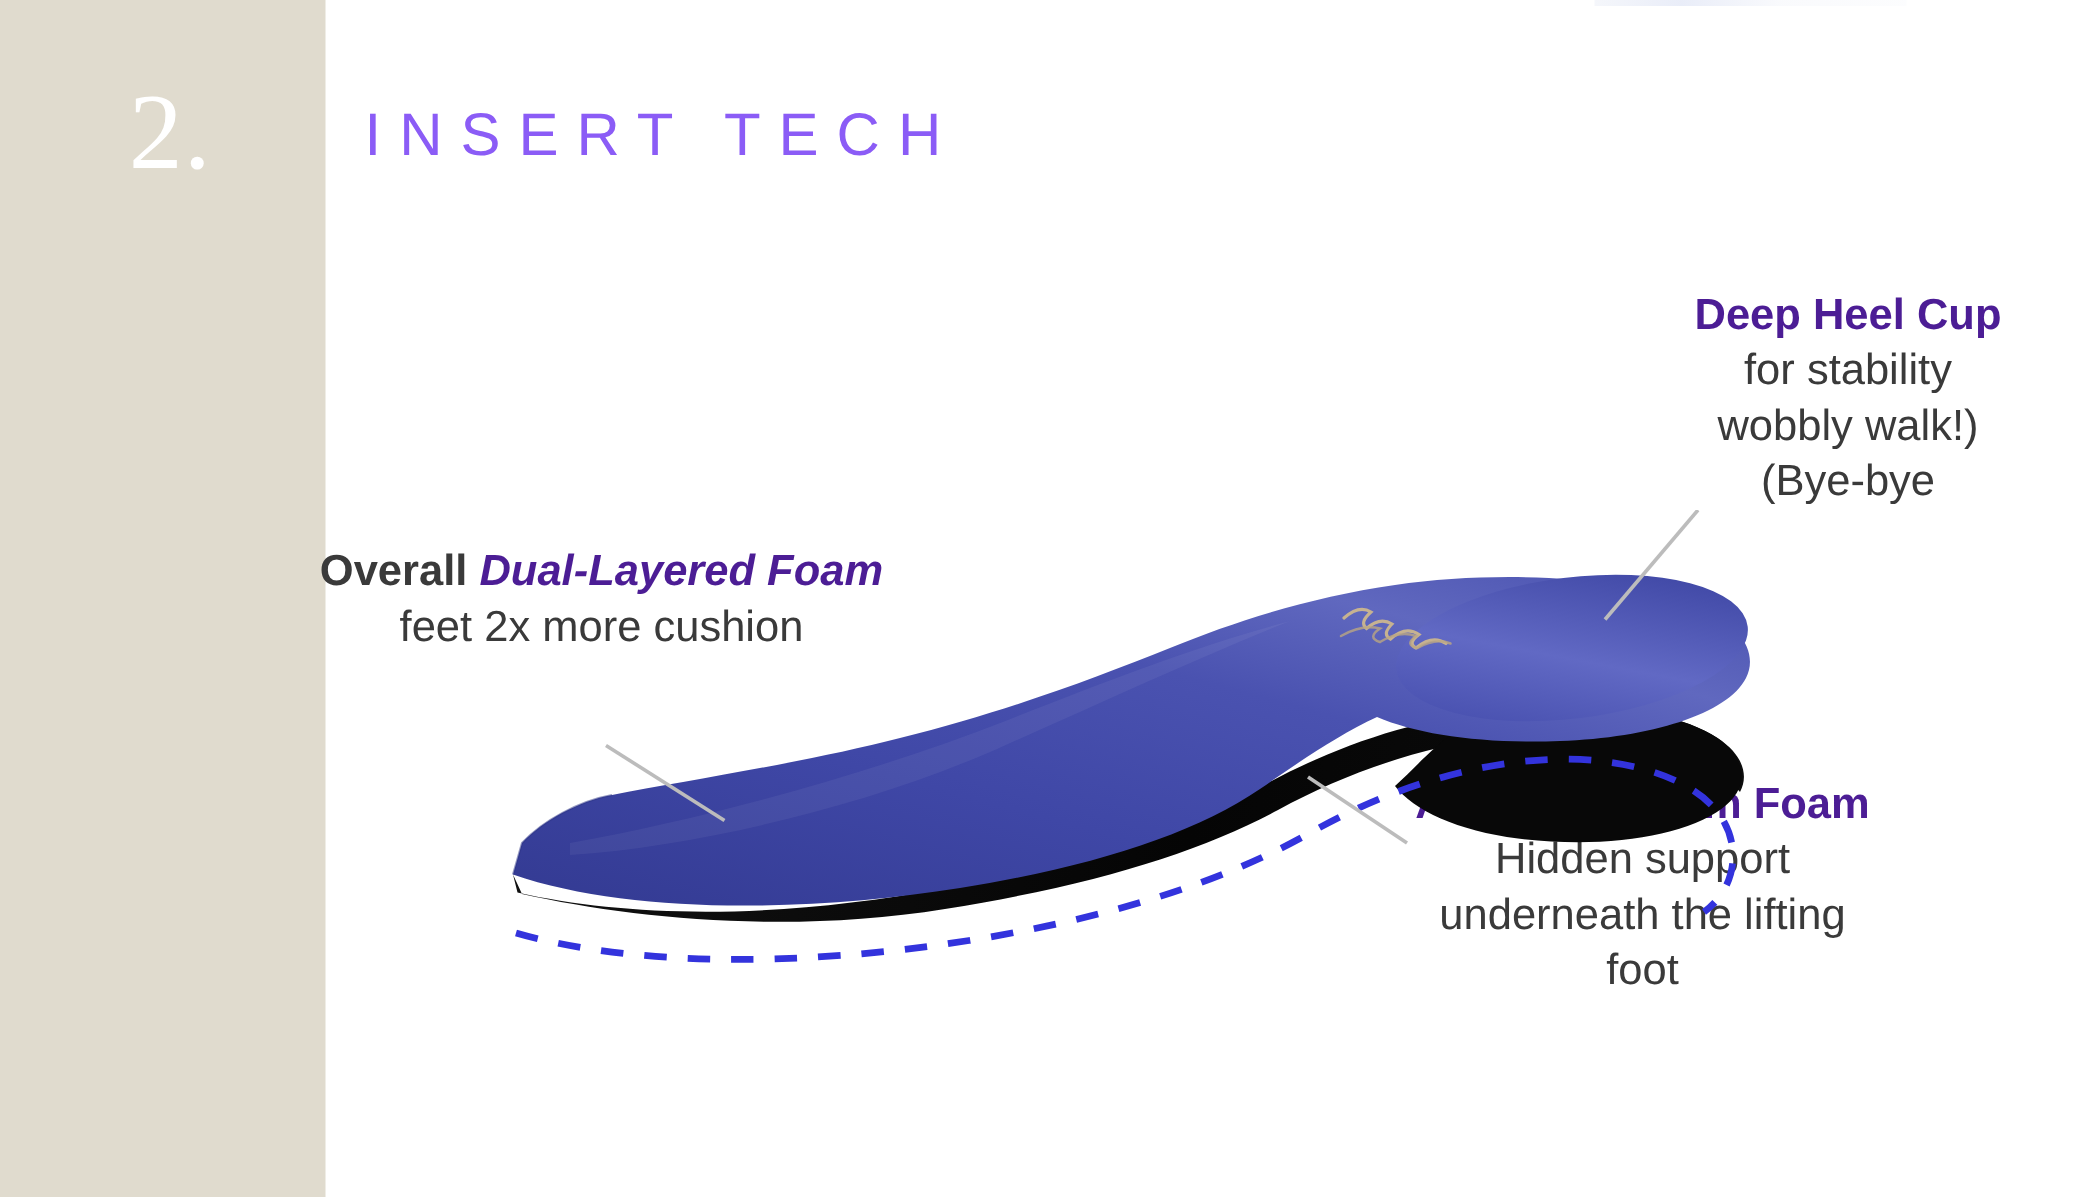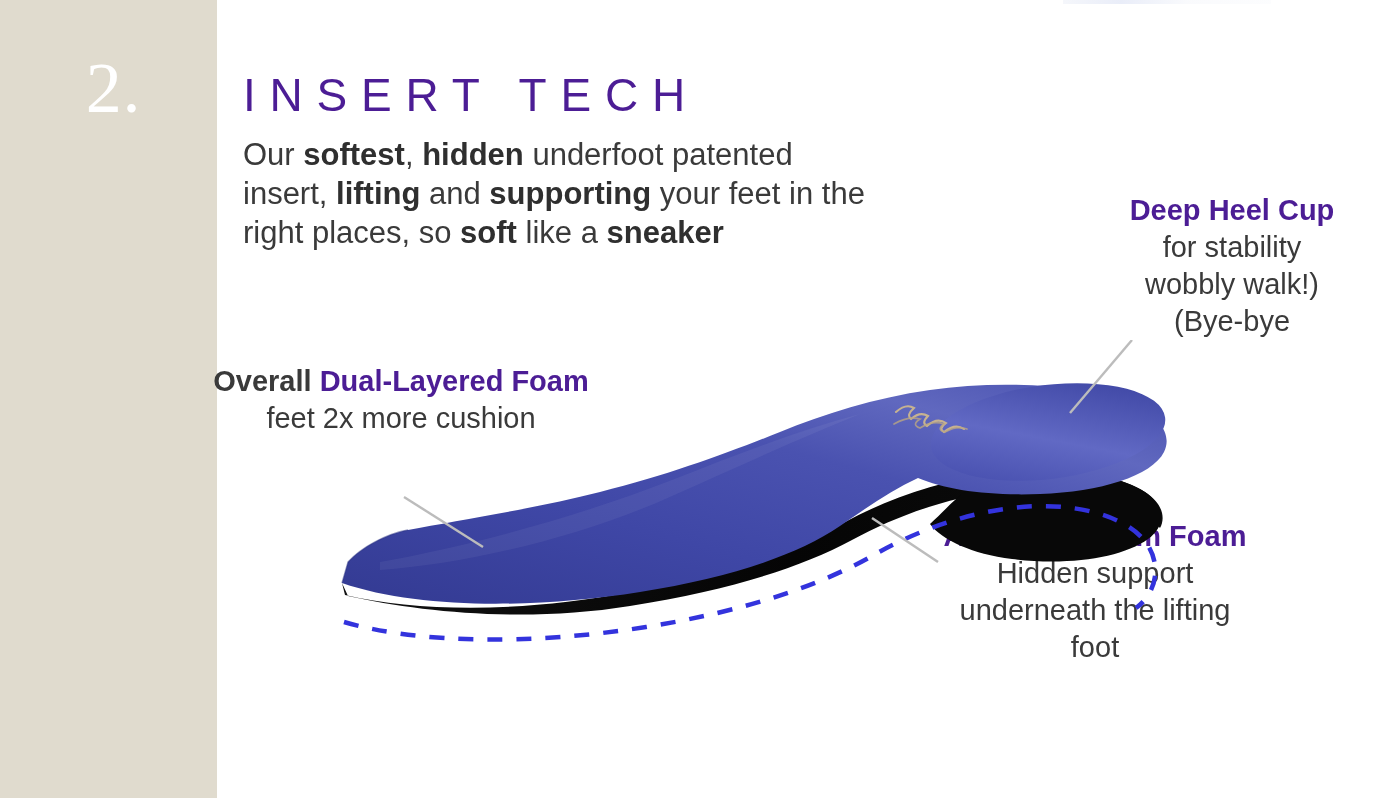--- a/index.html
+++ b/index.html
@@ -40,24 +40,24 @@
     letter-spacing: 0.01em;
     padding-left: 10px;
     box-sizing: border-box;
   }
 
   
   #section-title {
     position: absolute;
     left: 243px;
     top: 68px;
-    font-size: 46px;
+    font-size: 40px;
     font-weight: 300;
     letter-spacing: 0.30em;
-    color: #4c1d95;
+    color: #8b5cf6;
     white-space: nowrap;
   }
   #intro-copy {
     position: absolute;
     left: 243px;
     top: 136px;
     width: 640px;
     font-size: 31px;
     line-height: 1.25;
     color: #3a3a3a;
@@ -84,21 +84,21 @@
     left: 1082px;
     top: 192px;
     width: 300px;
   }
   #ann-dual-foam {
     left: 206px;
     top: 363px;
     width: 390px;
     text-align: center;
   }
-  #ann-dual-foam .lead { display: inline; }
+  #ann-dual-foam .lead { display: inline; font-style: italic; }
   #ann-dual-foam .pre  { font-weight: 700; }
   #ann-2mm-foam {
     left: 930px;
     top: 518px;
     width: 330px;
   }
 
   
   #insole-figure {
     position: absolute;
@@ -129,21 +129,20 @@
 <div id="page">
 
   <div id="top-artifact"></div>
 
   <div id="side-rail">
     <div id="step-number">2.</div>
   </div>
 
   <div id="section-title">INSERT TECH</div>
 
-  <div id="intro-copy"><span>Our </span><b>softest</b><span>, </span><b>hidden</b><span> underfoot patented insert, </span><b>lifting</b><span> and </span><b>supporting</b><span> your feet in the right places, so </span><b>soft</b><span> like a </span><b>sneaker</b></div>
 
   <div class="annotation" id="ann-heel-cup">
     <span class="lead">Deep Heel Cup</span>
     <span class="body"><span class="sub">for stability</span><span class="sub">wobbly walk!)</span><span class="sub">(Bye-bye</span></span>
   </div>
 
   <div class="annotation" id="ann-dual-foam">
     <span class="pre">Overall </span><span class="lead">Dual-Layered Foam</span>
     <span class="body"><span class="sub">feet 2x more cushion</span></span>
   </div>

